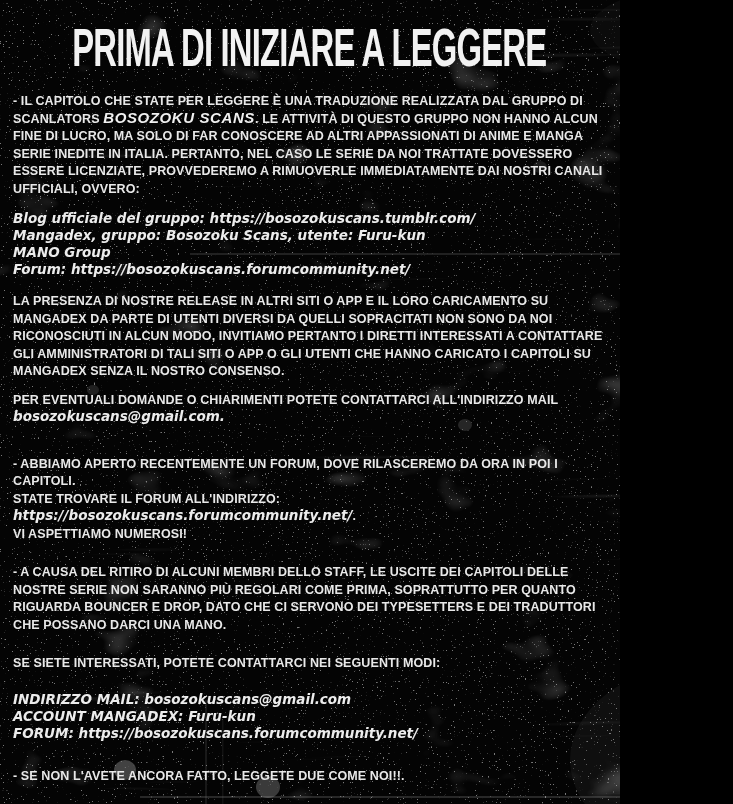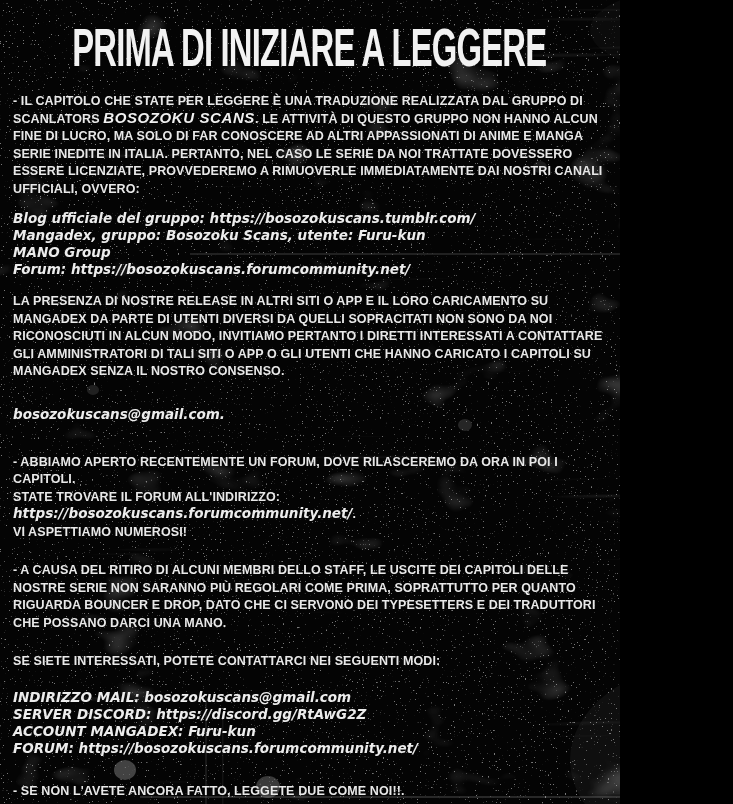--- a/index.html
+++ b/index.html
@@ -128,27 +128,26 @@
 
     <div class="body-col">
         <div class="section sec-intro-paragraph"><span class="comic">- IL CAPITOLO CHE STATE PER LEGGERE È UNA TRADUZIONE REALIZZATA DAL GRUPPO DI SCANLATORS </span><span class="emphasis">BOSOZOKU SCANS</span><span class="comic">. LE ATTIVITÀ DI QUESTO GRUPPO NON HANNO ALCUN FINE DI LUCRO, MA SOLO DI FAR CONOSCERE AD ALTRI APPASSIONATI DI ANIME E MANGA SERIE INEDITE IN ITALIA. PERTANTO, NEL CASO LE SERIE DA NOI TRATTATE DOVESSERO ESSERE LICENZIATE, PROVVEDEREMO A RIMUOVERLE IMMEDIATAMENTE DAI NOSTRI CANALI UFFICIALI, OVVERO:</span></div>
         <div class="section sec-official-channels-list">
           <div class="line hand">Blog ufficiale del gruppo: https://bosozokuscans.tumblr.com/</div>
           <div class="line hand">Mangadex, gruppo: Bosozoku Scans, utente: Furu-kun</div>
           <div class="line hand">MANO Group</div>
           <div class="line hand">Forum: https://bosozokuscans.forumcommunity.net/</div>
         </div>
         <div class="section sec-unauthorized-uploads-paragraph"><span class="comic">LA PRESENZA DI NOSTRE RELEASE IN ALTRI SITI O APP E IL LORO CARICAMENTO SU MANGADEX DA PARTE DI UTENTI DIVERSI DA QUELLI SOPRACITATI NON SONO DA NOI RICONOSCIUTI IN ALCUN MODO, INVITIAMO PERTANTO I DIRETTI INTERESSATI A CONTATTARE GLI AMMINISTRATORI DI TALI SITI O APP O GLI UTENTI CHE HANNO CARICATO I CAPITOLI SU MANGADEX SENZA IL NOSTRO CONSENSO.</span></div>
-        <div class="section sec-contact-mail-paragraph"><br><span class="hand">bosozokuscans@gmail.com.</span></div>
+        <div class="section sec-contact-mail-paragraph"><span class="comic">PER EVENTUALI DOMANDE O CHIARIMENTI POTETE CONTATTARCI ALL'INDIRIZZO MAIL</span><br><span class="hand">bosozokuscans@gmail.com.</span></div>
         <div class="section sec-forum-announcement-paragraph"><span class="comic">- ABBIAMO APERTO RECENTEMENTE UN FORUM, DOVE RILASCEREMO DA ORA IN POI I CAPITOLI.</span><br><span class="comic">STATE TROVARE IL FORUM ALL'INDIRIZZO: </span><span class="hand">https://bosozokuscans.forumcommunity.net/</span><span class="comic">.</span><br><span class="comic">VI ASPETTIAMO NUMEROSI!</span></div>
         <div class="section sec-staff-notice-paragraph"><span class="comic">- A CAUSA DEL RITIRO DI ALCUNI MEMBRI DELLO STAFF, LE USCITE DEI CAPITOLI DELLE NOSTRE SERIE NON SARANNO PIÙ REGOLARI COME PRIMA, SOPRATTUTTO PER QUANTO RIGUARDA BOUNCER E DROP, DATO CHE CI SERVONO DEI TYPESETTERS E DEI TRADUTTORI CHE POSSANO DARCI UNA MANO.</span></div>
         <div class="section sec-recruitment-paragraph"><span class="comic">SE SIETE INTERESSATI, POTETE CONTATTARCI NEI SEGUENTI MODI:</span></div>
         <div class="section sec-contact-list">
           <div class="line hand">INDIRIZZO MAIL: bosozokuscans@gmail.com</div>
-          <div class="line hand">SERVER DISCORD: https://discord.gg/RtAwG2Z</div>
           <div class="line hand">ACCOUNT MANGADEX: Furu-kun</div>
           <div class="line hand">FORUM: https://bosozokuscans.forumcommunity.net/</div>
         </div>
         <div class="section sec-read-due-paragraph"><span class="comic">- SE NON L'AVETE ANCORA FATTO, LEGGETE DUE COME NOI!!.</span></div>
       </div>
 
     <div class="closing">
       <span class="stretch2">BUONA LETTURA!</span>
     </div>
   </div>

